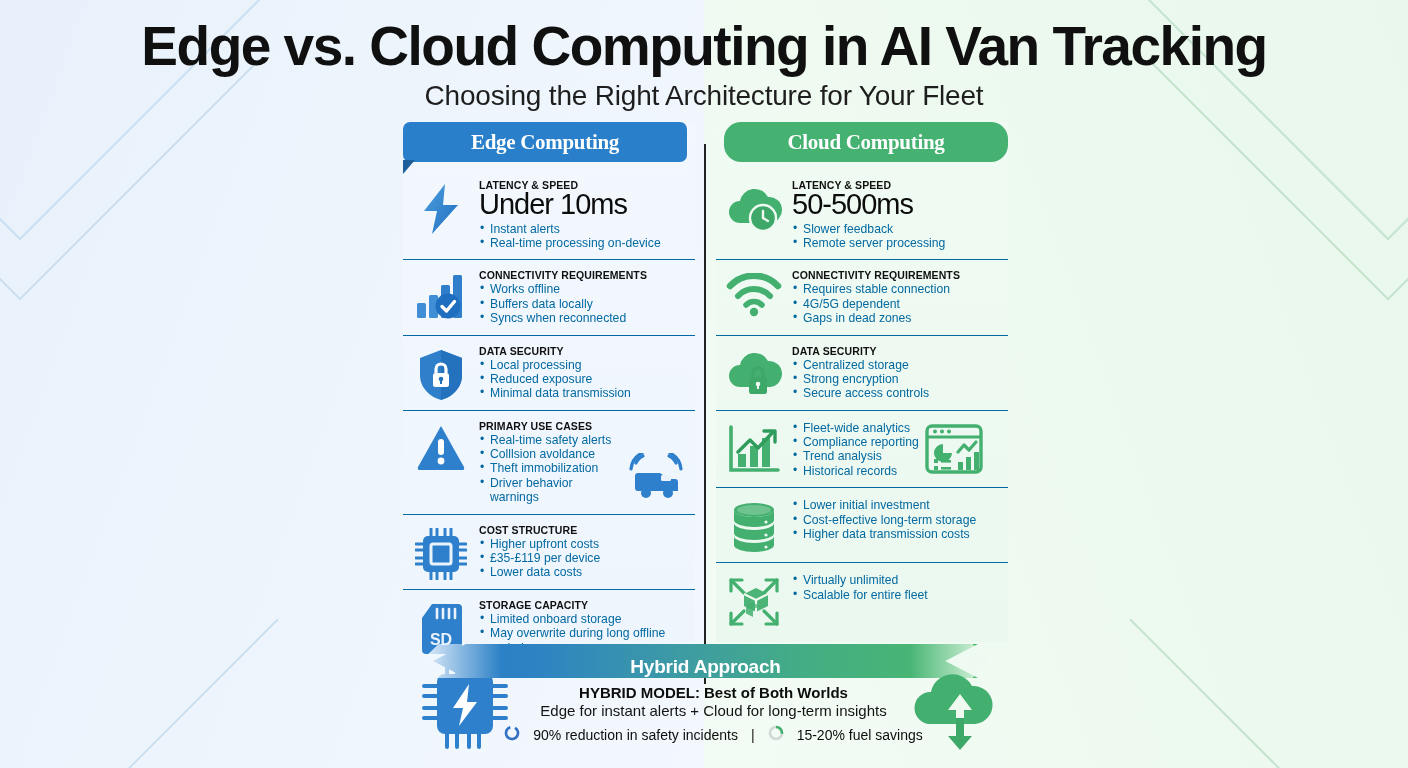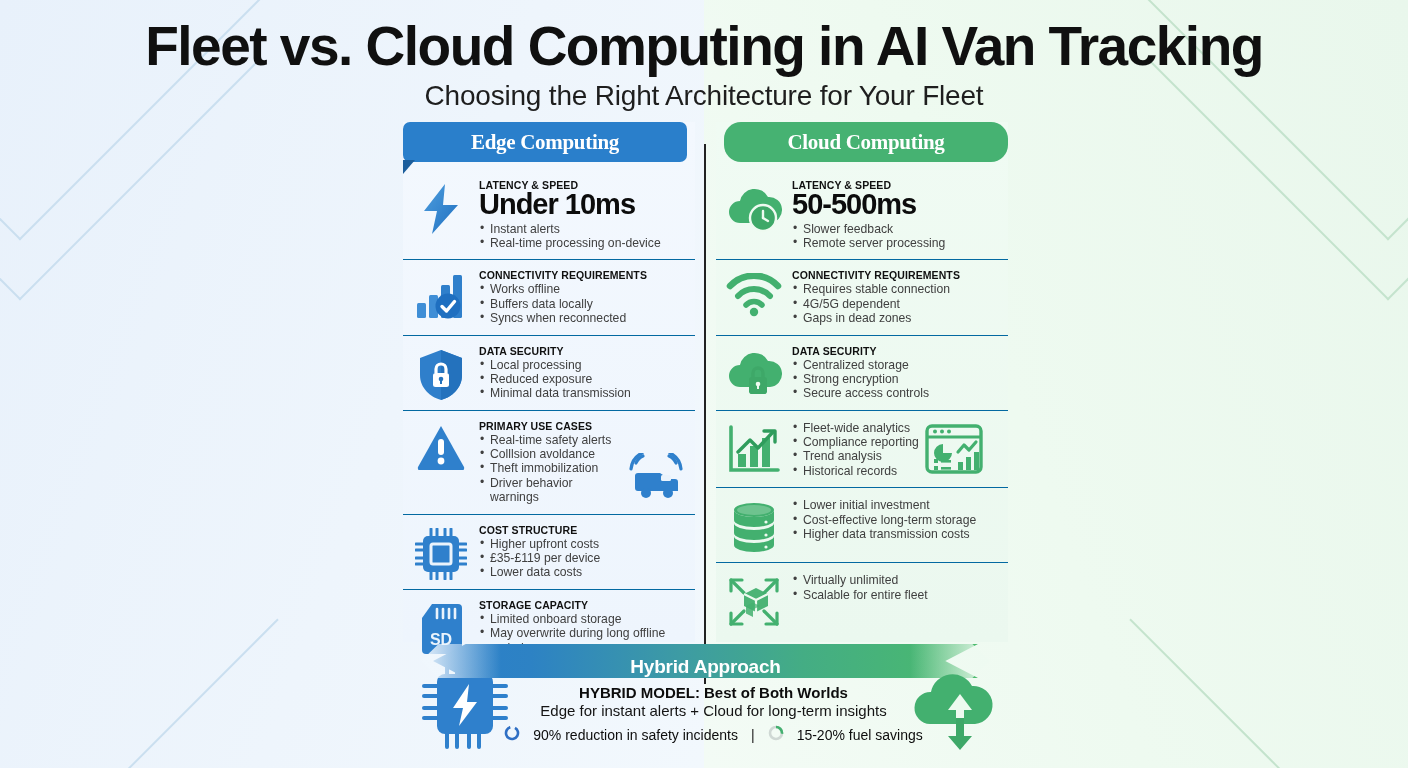--- a/index.html
+++ b/index.html
@@ -85,24 +85,24 @@
     border-bottom:1px solid #0369a1;
   }
   .row:last-child { border-bottom:none; }
 
   .ico { flex:0 0 auto; width:60px; display:flex; justify-content:center;
          align-items:flex-start; padding-top:4px;text-decoration:underline; }
   .txt { flex:1 1 auto; min-width:0; }
 
   .kicker { font-size:10.5px; font-weight:bold; color:#101010;
             letter-spacing:.1px; margin-bottom:1px; }
-  .bignum { font-size:29px; font-weight:bold; color:#0c0c0c;
+  .bignum { font-size:29px; font-weight:normal; color:#0c0c0c;
             letter-spacing:-1px; line-height:1.02; margin:-2px 0 2px; }
   ul { list-style:none; }
-  li { font-size:12.2px; color:#404040; line-height:1.18; padding-left:11px;
+  li { font-size:12.2px; color:#0369a1; line-height:1.18; padding-left:11px;
        position:relative; }
   li:before { content:"•"; position:absolute; left:1px; top:-1px; }
 
   .row-inline { display:flex; align-items:flex-end; gap:6px; }
   .row-extra-ico { flex:0 0 auto; }
 
   
   #hybrid { position:absolute; left:403px; top:640px; width:605px; height:126px; z-index:5; }
   #hybrid-banner {
     position:absolute; left:30px; top:4px; width:545px; height:34px;
@@ -140,21 +140,21 @@
   <div class="half-right"></div>
   <div class="chev chev-l1"></div>
   <div class="chev chev-l2"></div>
   <div class="chev chev-l3"></div>
   <div class="chev g chev-r1"></div>
   <div class="chev g chev-r2"></div>
   <div class="chev g chev-r3"></div>
 </div>
 
 <div id="titles">
-  <div id="main-title">Fleet vs. Cloud Computing in AI Van Tracking</div>
+  <div id="main-title">Edge vs. Cloud Computing in AI Van Tracking</div>
   <div id="sub-title">Choosing the Right Architecture for Your Fleet</div>
 </div>
 
 <div id="board">
 
   <div class="col edge"></div>
   <div class="col cloud"></div>
 
   <div class="banner edge">
     <span>Edge Computing</span>

